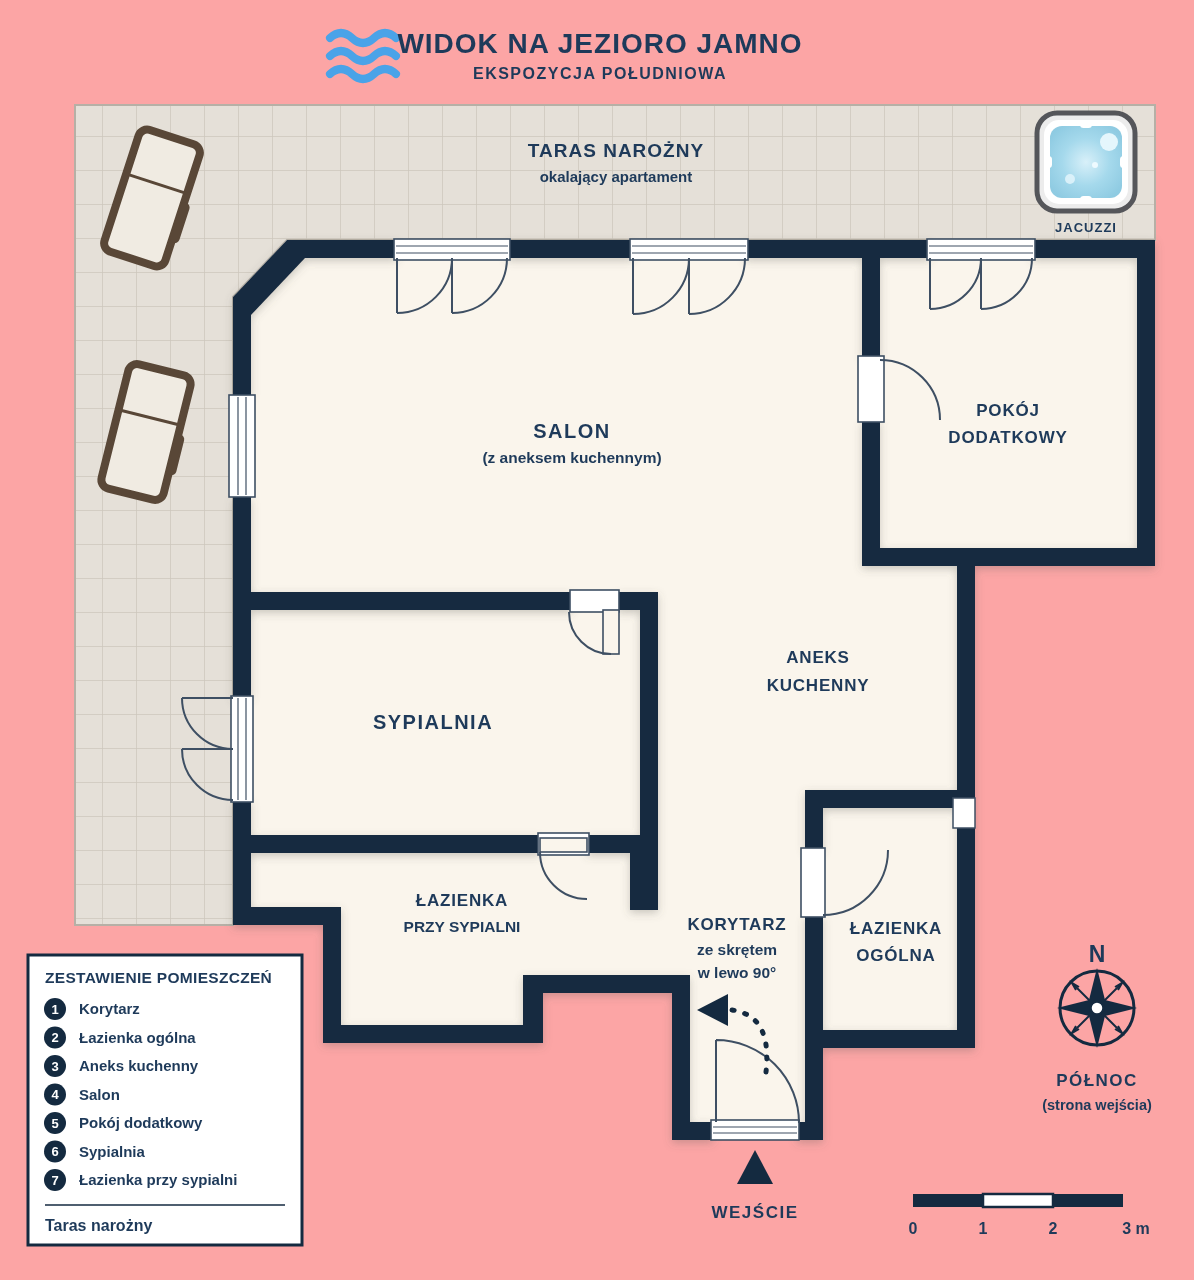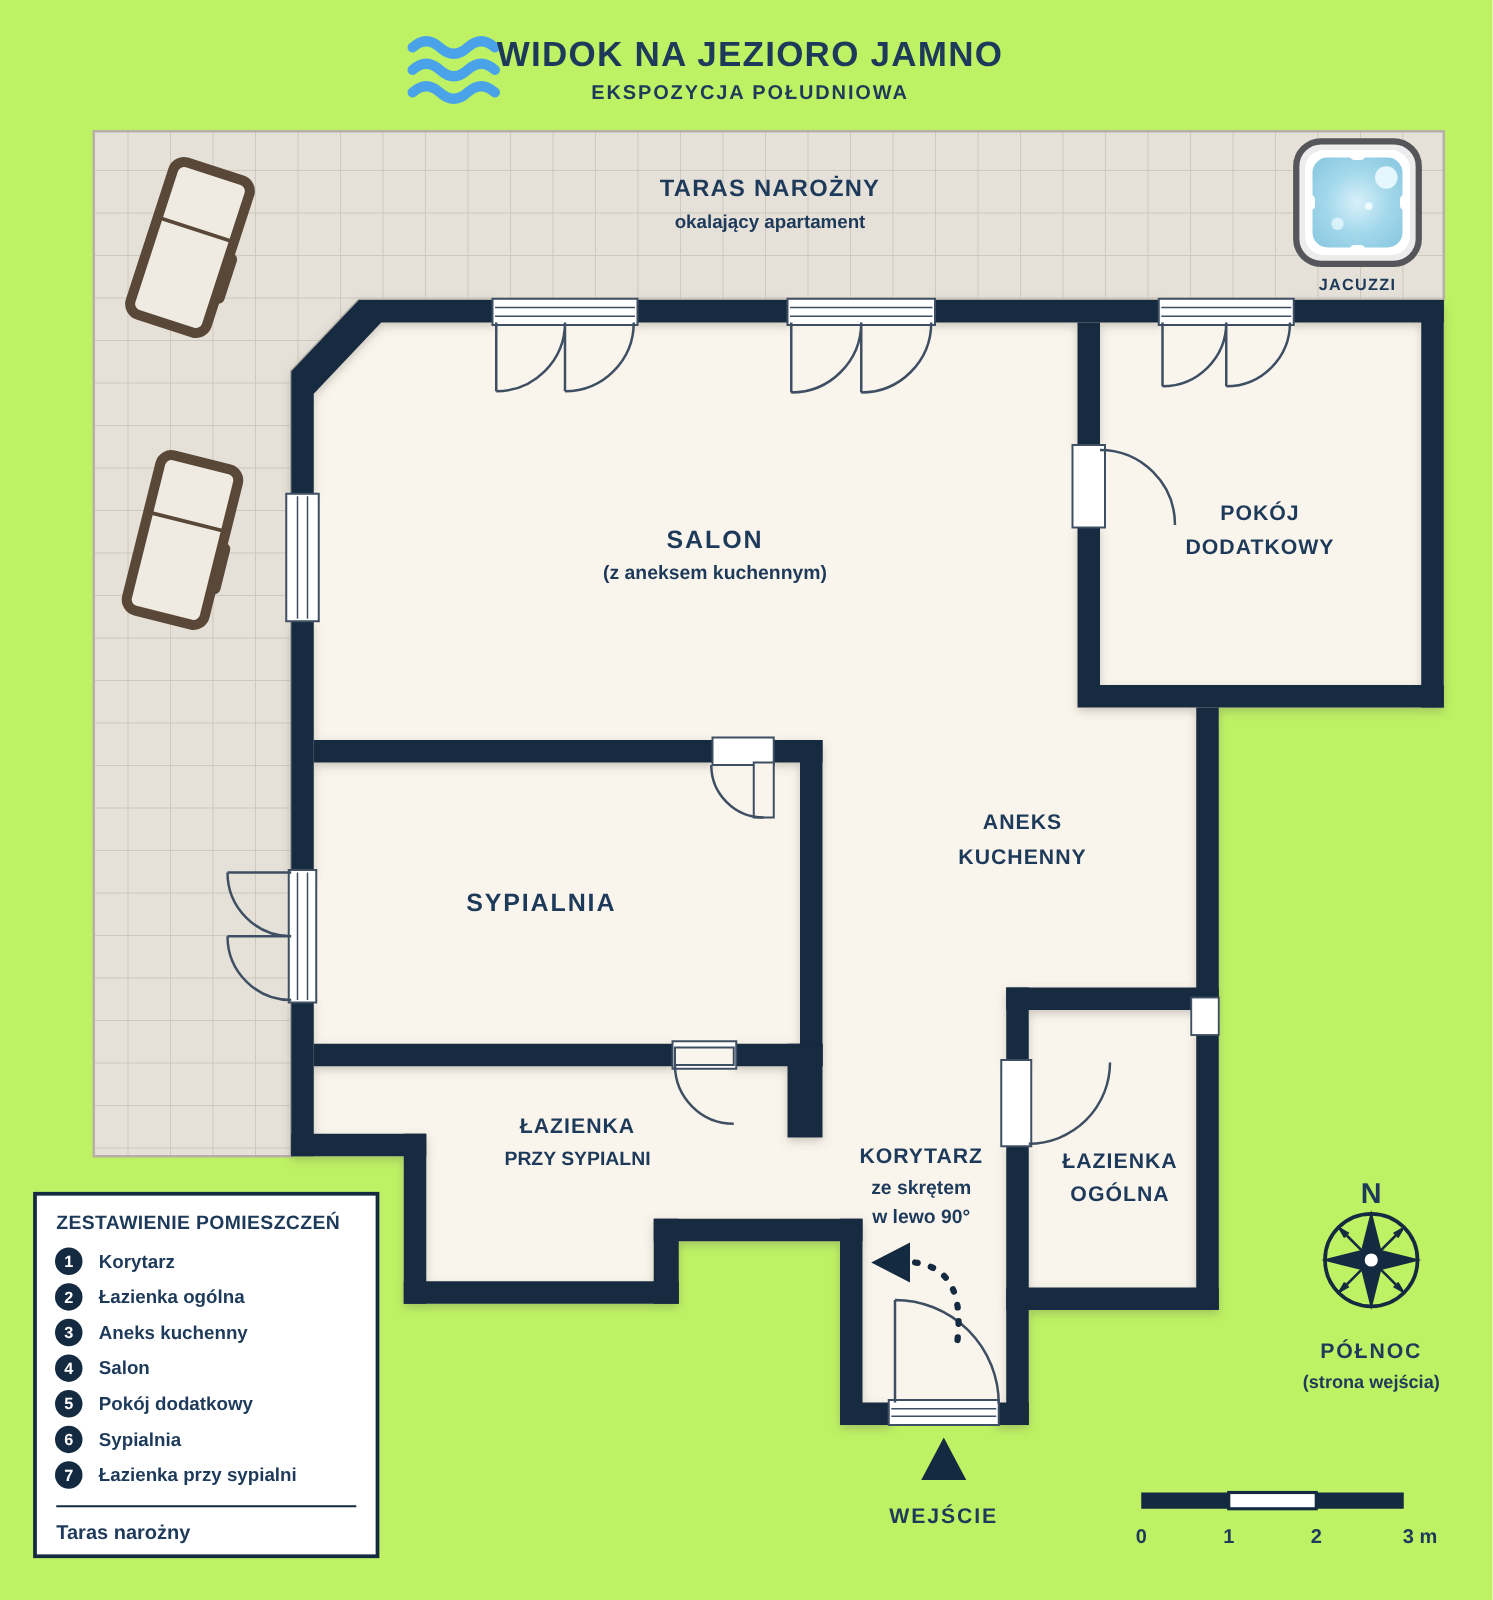--- a/index.html
+++ b/index.html
@@ -1,16 +1,16 @@
 <!DOCTYPE html>
 <html><head>
 <meta charset="utf-8">
 <style>
   html,body{margin:0;padding:0;background:#ffffff;}
-  .stage{position:relative;width:1194px;height:1280px;background:#bef264;overflow:hidden;
+  .stage{position:relative;width:1194px;height:1280px;background:#fca5a5;overflow:hidden;
          font-family:"Liberation Sans","DejaVu Sans",sans-serif;}
   svg text{font-family:"Liberation Sans","DejaVu Sans",sans-serif;fill:#1e3a5a;}
   .t-title{font-size:28px;font-weight:bold;letter-spacing:1px;}
   .t-sub{font-size:16px;font-weight:bold;letter-spacing:1.5px;}
   .t-area{font-size:19px;font-weight:bold;letter-spacing:1px;}
   .t-area2{font-size:15px;font-weight:bold;}
   .t-room{font-size:20px;font-weight:bold;letter-spacing:1.5px;}
   .t-room2{font-size:17px;font-weight:bold;letter-spacing:0.8px;}
   .t-note{font-size:15.5px;font-weight:bold;}
   .t-small{font-size:13px;font-weight:bold;letter-spacing:1px;}

